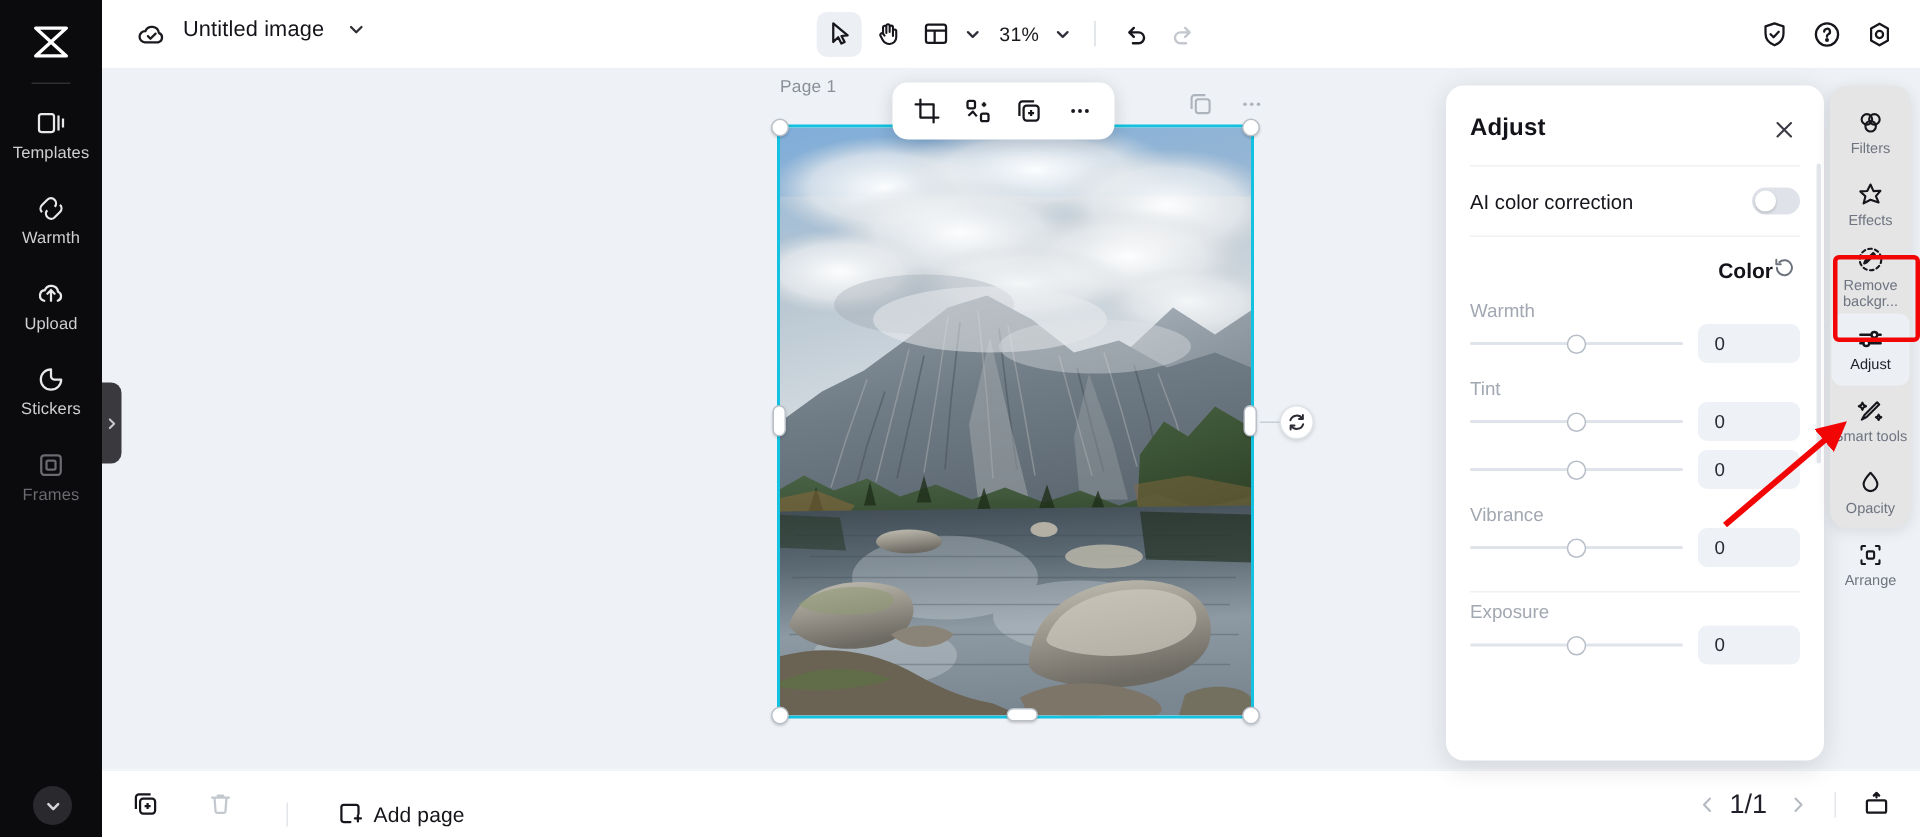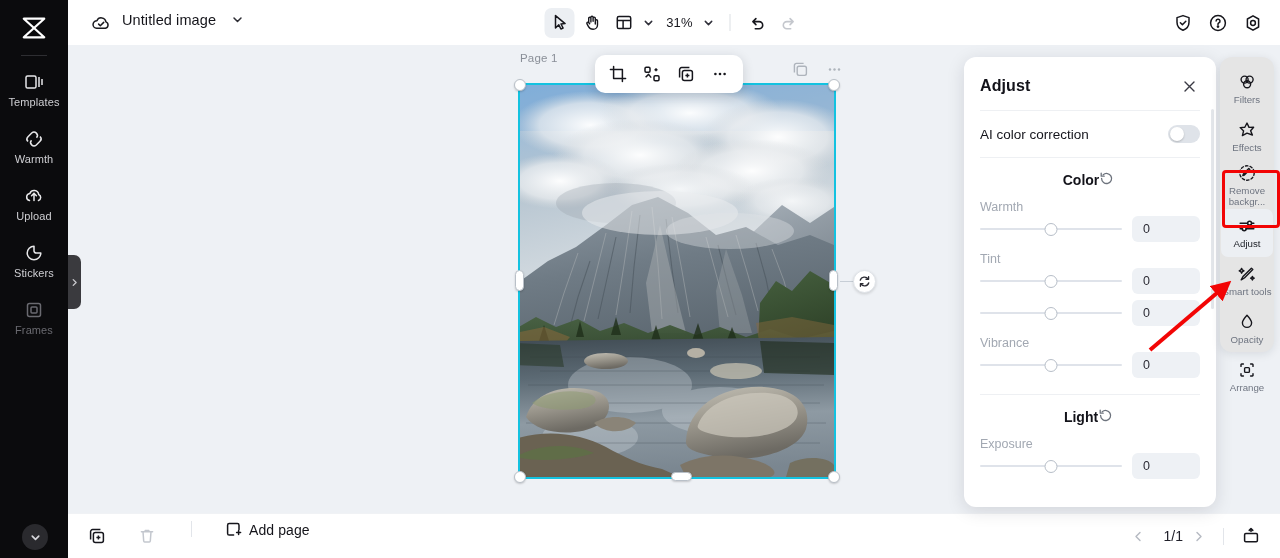--- a/index.html
+++ b/index.html
@@ -137,21 +137,21 @@
   .ap-title { font-size: 16px; font-weight: 700; color: #13131a; letter-spacing: .1px; }
   .ap-close { width: 22px; height: 22px; cursor:pointer; color:#3a3a44; display:flex; align-items:center; justify-content:center;}
   .ap-close svg { width: 15px; height: 15px; }
   .ap-divider { height: 1px; background: #eef0f3; margin: 0 16px; }
   .ap-row-toggle { display:flex; align-items:center; justify-content:space-between; padding: 14px 16px; }
   .ap-row-toggle .t { font-size: 13.5px; color: #15151c; }
   .toggle {
     width: 32px; height: 18px; border-radius: 9px; background: #dfe3e9; position: relative; cursor:pointer;
   }
   .toggle .knob { position:absolute; left:2px; top:2px; width:14px; height:14px; border-radius:50%; background:#fff; box-shadow:0 1px 2px rgba(0,0,0,.2); }
-  .sec-head { display:flex; align-items:center; justify-content:center; padding: 13px 16px 5px; }
+  .sec-head { display:flex; align-items:center; justify-content:flex-end; padding: 13px 16px 5px; }
   .sec-title { font-size: 14px; font-weight: 700; color: #13131a; }
   .sec-reset { width: 18px; height: 18px; color: #6d737d; cursor: pointer; }
   .sec-reset svg { width: 15px; height: 15px; }
   .slider-label { font-size: 12.5px; color: #a2a8b2; padding: 6px 16px 0; }
   .slider-row { display:flex; align-items:center; gap: 10px; padding: 2px 16px 4px; }
   .slider-track {
     position: relative; flex: 1; height: 18px; display:flex; align-items:center; cursor:pointer;
   }
   .slider-track::before {
     content:''; position:absolute; left:0; right:0; height:1.5px; background:#dfe3ea; border-radius:1px;
@@ -187,32 +187,32 @@
     position: absolute; right: 0px; top: 170px; width: 58px; height: 58px;
     border: 3px solid #f20505; border-radius: 4px; z-index: 40; pointer-events:none;
   }
   .arrow-svg { position:absolute; left:0; top:0; width:1280px; height:558px; z-index:39; pointer-events:none; }
 
   
   .bottombar {
     position: absolute; left: 68px; right: 0; bottom: 0; height: 45px; background: #fff;
     display:flex; align-items:center; z-index: 25; border-top: 1px solid #f0f2f5;
   }
-  .bb-left { display:flex; align-items:flex-start; gap: 20px; padding-left: 14px; }
+  .bb-left { display:flex; align-items:flex-end; gap: 20px; padding-left: 14px; }
   .bb-ic { width: 30px; height:30px; display:flex; align-items:center; justify-content:center; cursor:pointer; color:#16161c; }
   .bb-ic svg { width: 18px; height: 18px; }
   .bb-ic.dim { color: #c3c7ce; }
   .bb-div { width:1px; height:16px; background:#e2e5ea; margin: 0 9px; }
   .addpage { display:flex; align-items:center; gap:7px; cursor:pointer; padding: 0 4px; }
   .addpage .lbl { font-size: 14px; color:#14141a; letter-spacing:.1px;}
   .addpage svg { width: 17px; height:17px; color:#16161c;}
   .bb-right { position:absolute; right: 14px; display:flex; align-items:center; gap: 2px; }
   .pg-chev { width: 26px; height:26px; display:flex; align-items:center; justify-content:center; cursor:pointer; color:#b5bac2;}
   .pg-chev svg { width:13px; height:13px;}
-  .pg-count { font-size: 14px; color:#20202a; min-width: 30px; text-align:right; }
+  .pg-count { font-size: 18px; color:#20202a; min-width: 30px; text-align:left; }
   .bb-vdiv { width:1px; height:17px; background:#e2e5ea; margin: 0 10px; }
 </style>
 </head>
 <body>
 
 <div class="app">
 
   <div class="left-rail">
     <div class="brand">
       <svg viewBox="0 0 32 28" fill="none" stroke="#fff" stroke-width="2.4" stroke-linejoin="round">
@@ -624,29 +624,20 @@
     <div class="slider-label">Vibrance</div>
     <div class="slider-row">
       <div class="slider-track">
           <div class="slider-thumb"></div>
         </div>
       <div class="num-box">0</div>
     </div>
 
     <div class="ap-divider" style="margin-top:12px"></div>
 
-    <div class="sec-head">
-      <span class="sec-title">Light</span>
-      <span class="sec-reset">
-        <svg viewBox="0 0 15 15" fill="none" stroke="currentColor" stroke-width="1.3" stroke-linecap="round" stroke-linejoin="round">
-          <path d="M2.6 7.5a5 5 0 1 0 1.6-3.7"></path>
-            <path d="M2.2 2.2v3h3"></path>
-        </svg>
-      </span>
-    </div>
     <div class="slider-label">Exposure</div>
     <div class="slider-row">
       <div class="slider-track">
           <div class="slider-thumb"></div>
         </div>
       <div class="num-box">0</div>
     </div>
 
     <div class="panel-scroll"></div>
   </div>

